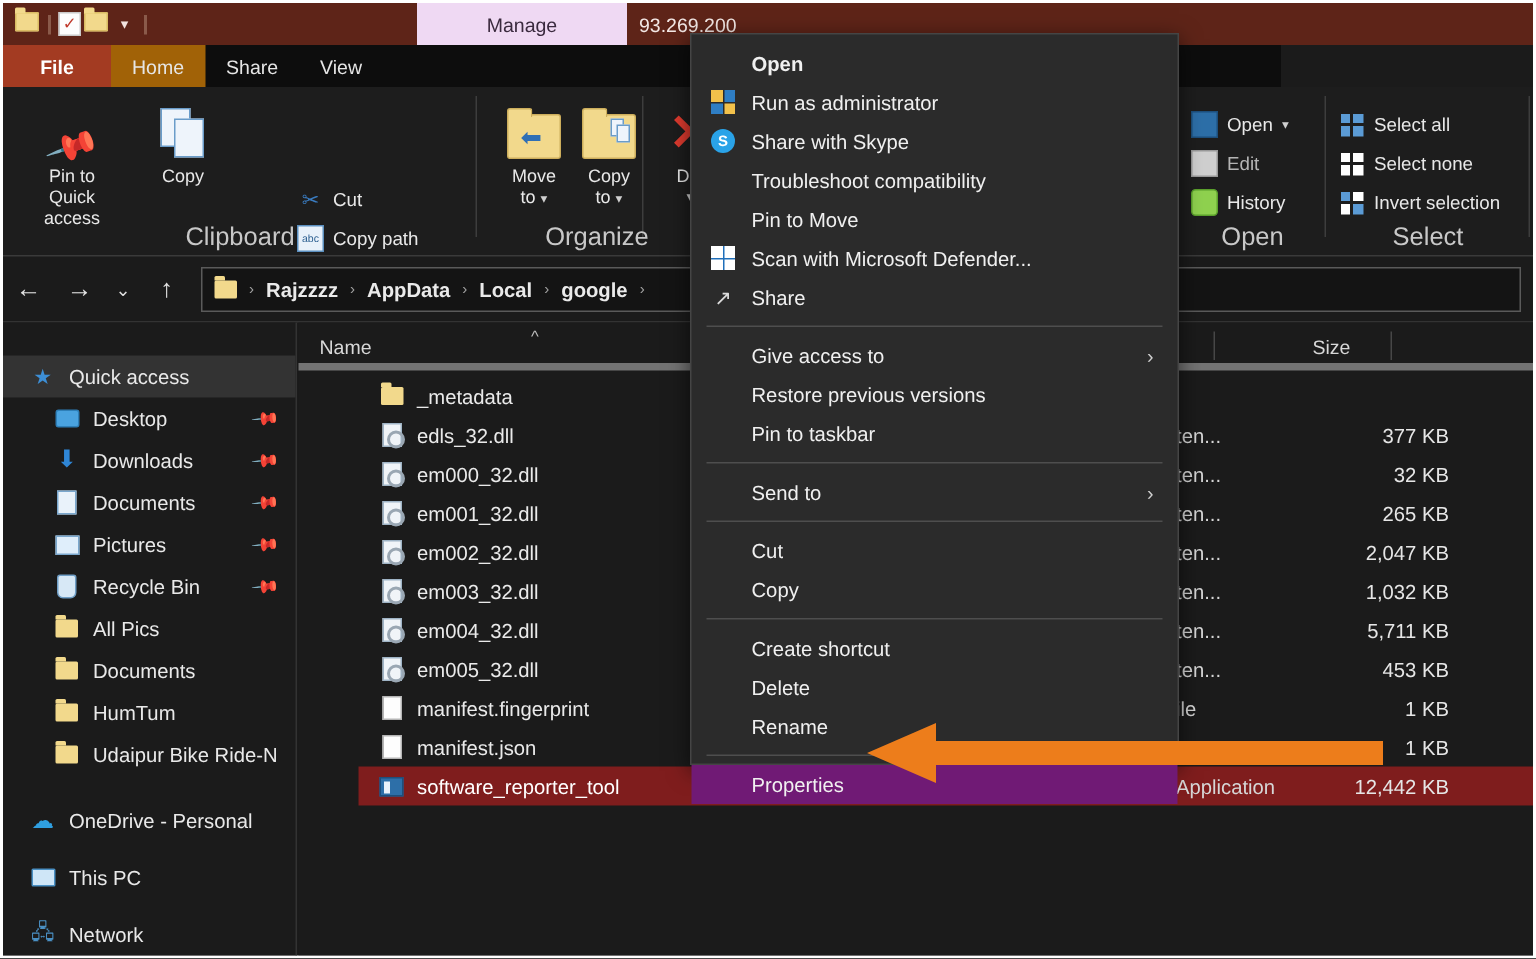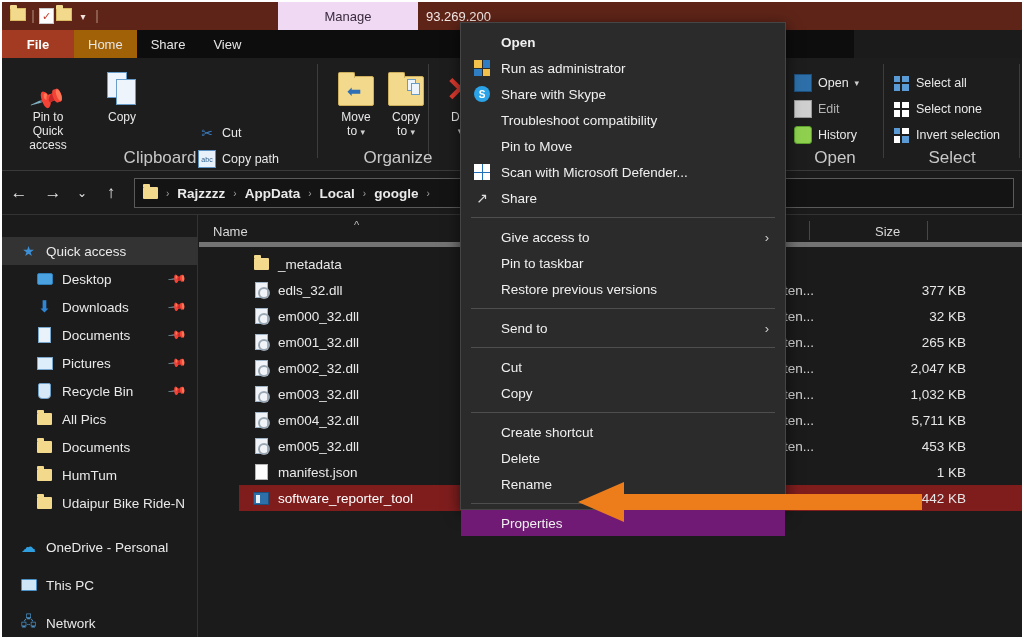--- a/index.html
+++ b/index.html
@@ -587,20 +587,30 @@
         <span>em005_32.dll</span>
           </span>
         <span class="f-type">ten...</span>
         <span class="f-size">453 KB</span>
       </div>
       <div class="frow">
         <span class="f-name">
             <span class="fi">
               <span class="fi-plain"></span>
             </span>
+        <span>manifest.fingerprint</span>
+          </span>
+        <span class="f-type">ile</span>
+        <span class="f-size">1 KB</span>
+      </div>
+      <div class="frow">
+        <span class="f-name">
+            <span class="fi">
+              <span class="fi-plain"></span>
+            </span>
         <span>manifest.json</span>
           </span>
         <span class="f-type"></span>
         <span class="f-size">1 KB</span>
       </div>
       <div class="frow sel">
         <span class="f-name">
             <span class="fi">
               <span class="fi-app"></span>
             </span>
@@ -656,24 +666,24 @@
           <span class="share-ic">↗</span>
         </span>
       <span>Share</span>
     </div>
     <div class="msep"></div>
     <div class="mi">
       <span>Give access to</span>
       <span class="sub">›</span>
     </div>
     <div class="mi">
+      <span>Restore previous versions</span>
+    </div>
+    <div class="mi">
       <span>Pin to taskbar</span>
-    </div>
-    <div class="mi">
-      <span>Restore previous versions</span>
     </div>
     <div class="msep"></div>
     <div class="mi">
       <span>Send to</span>
       <span class="sub">›</span>
     </div>
     <div class="msep"></div>
     <div class="mi">
       <span>Cut</span>
     </div>

